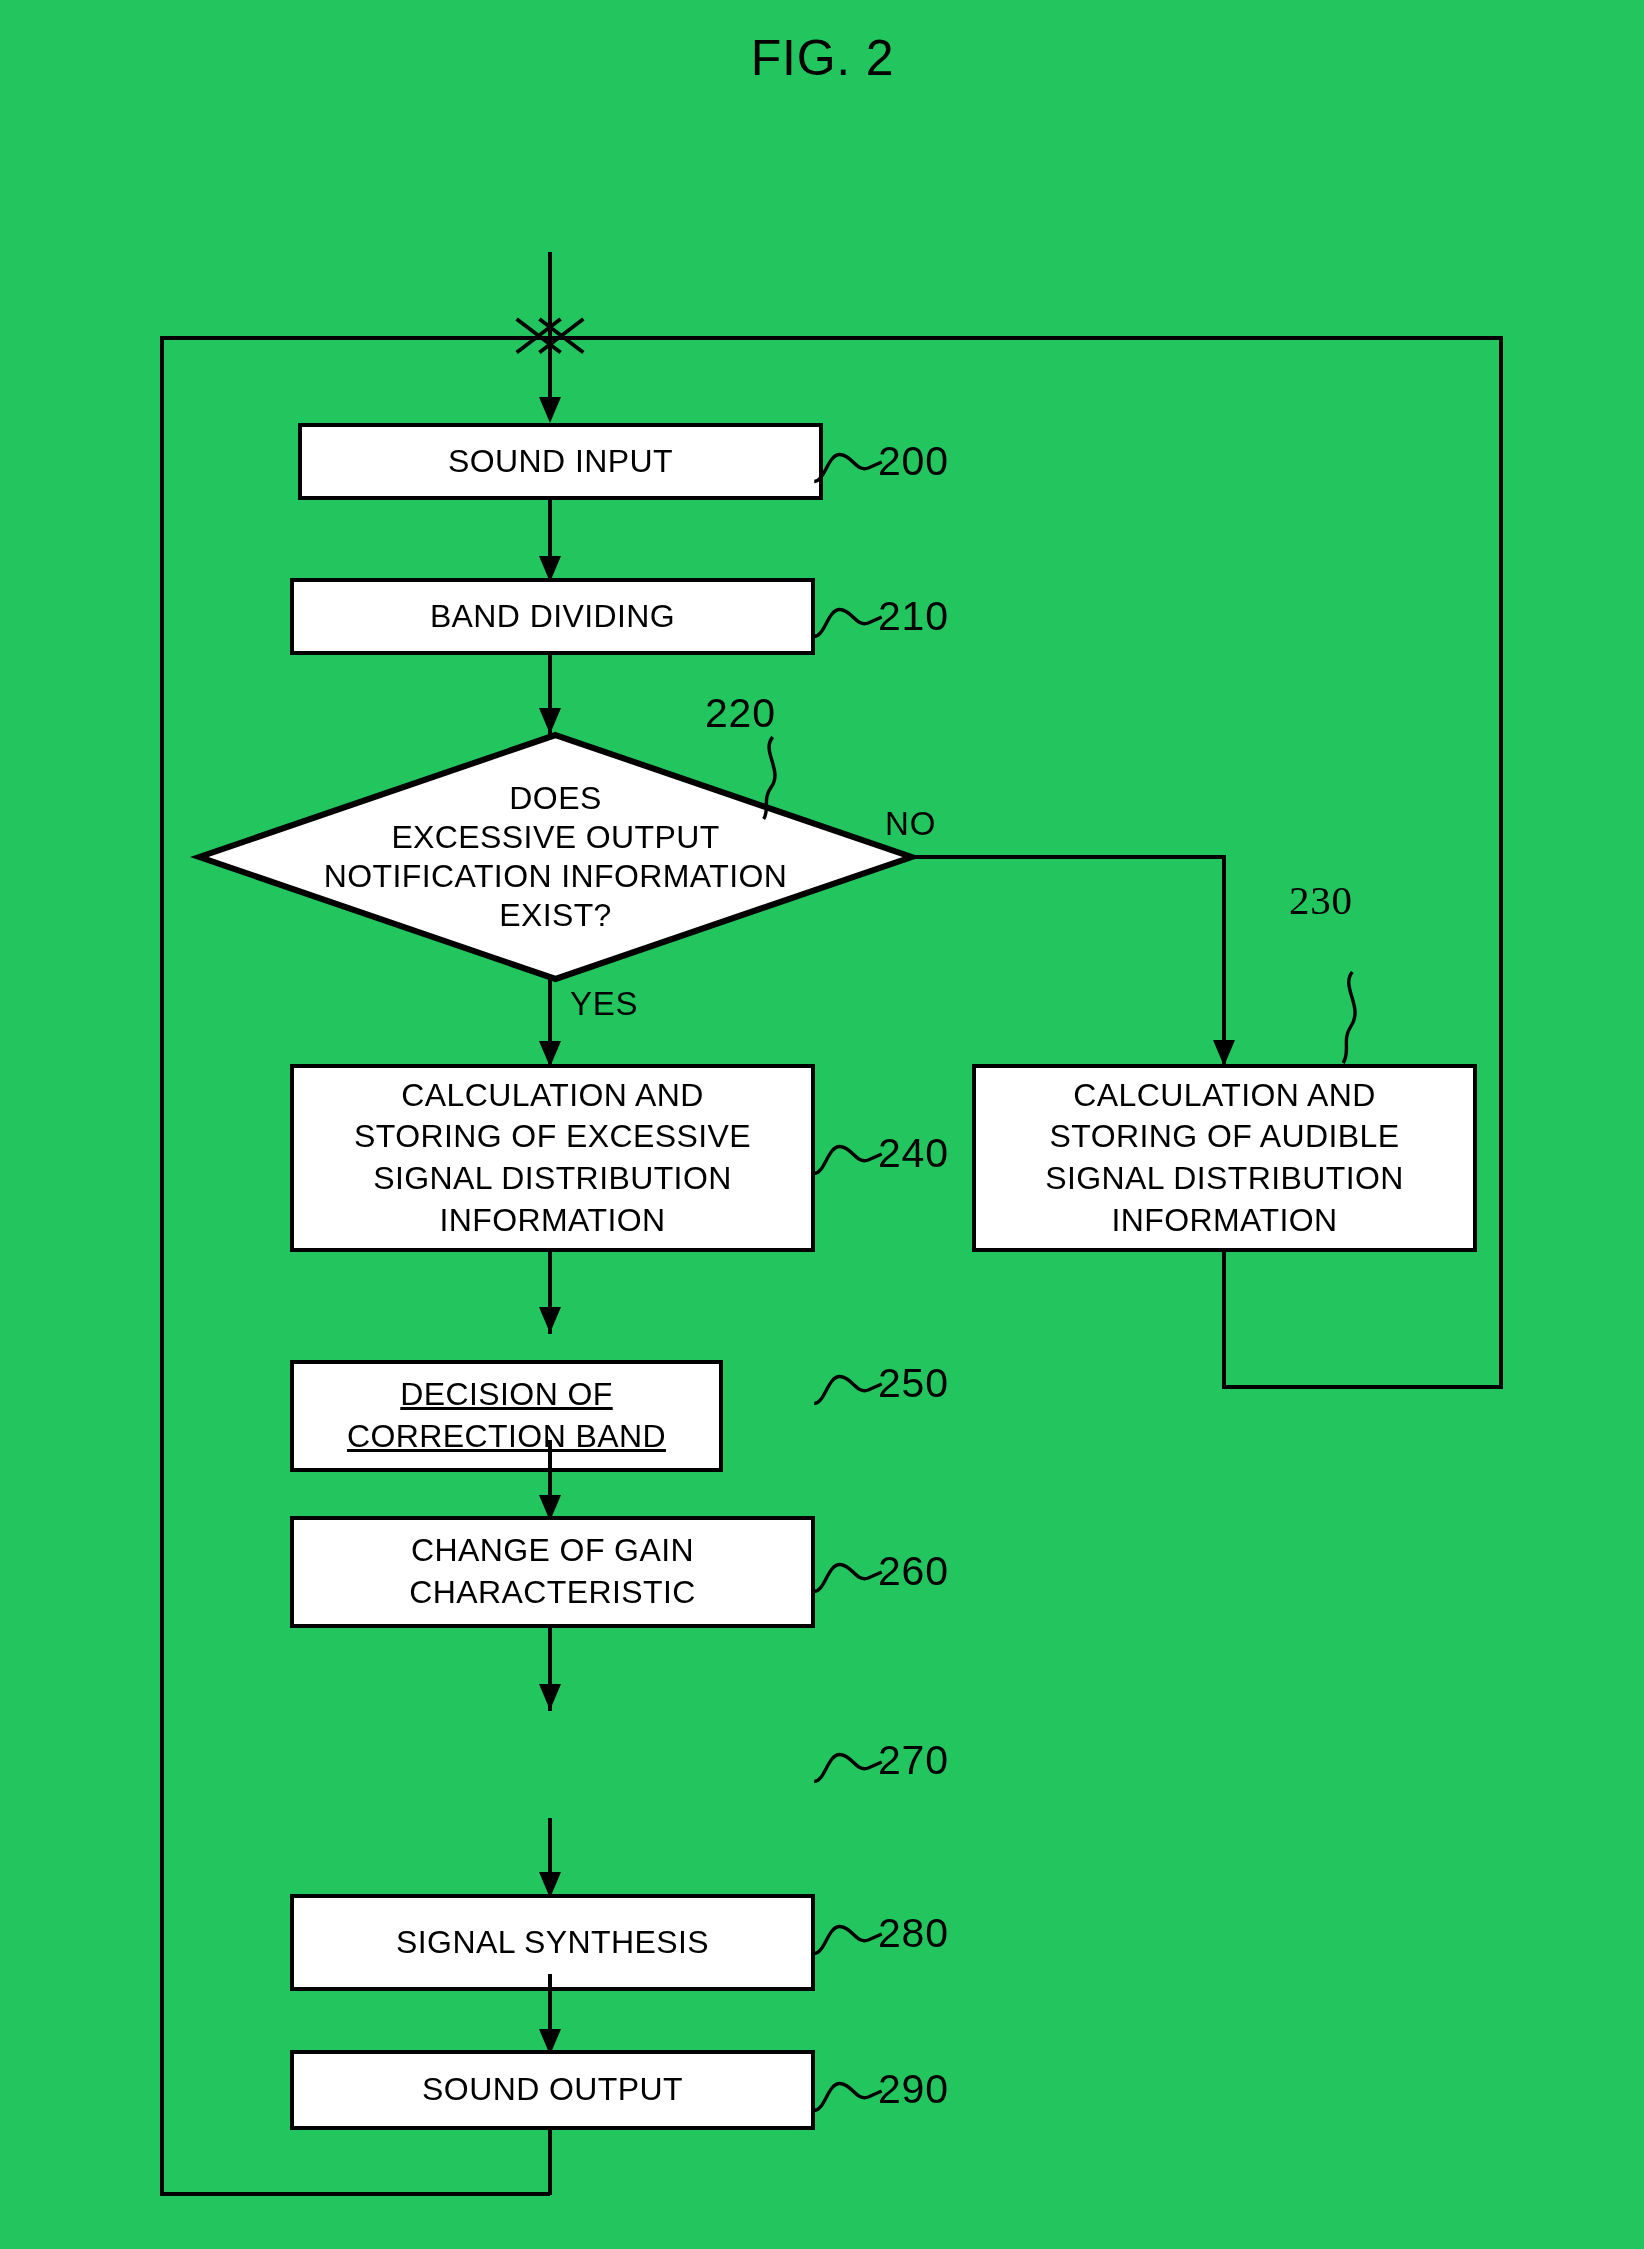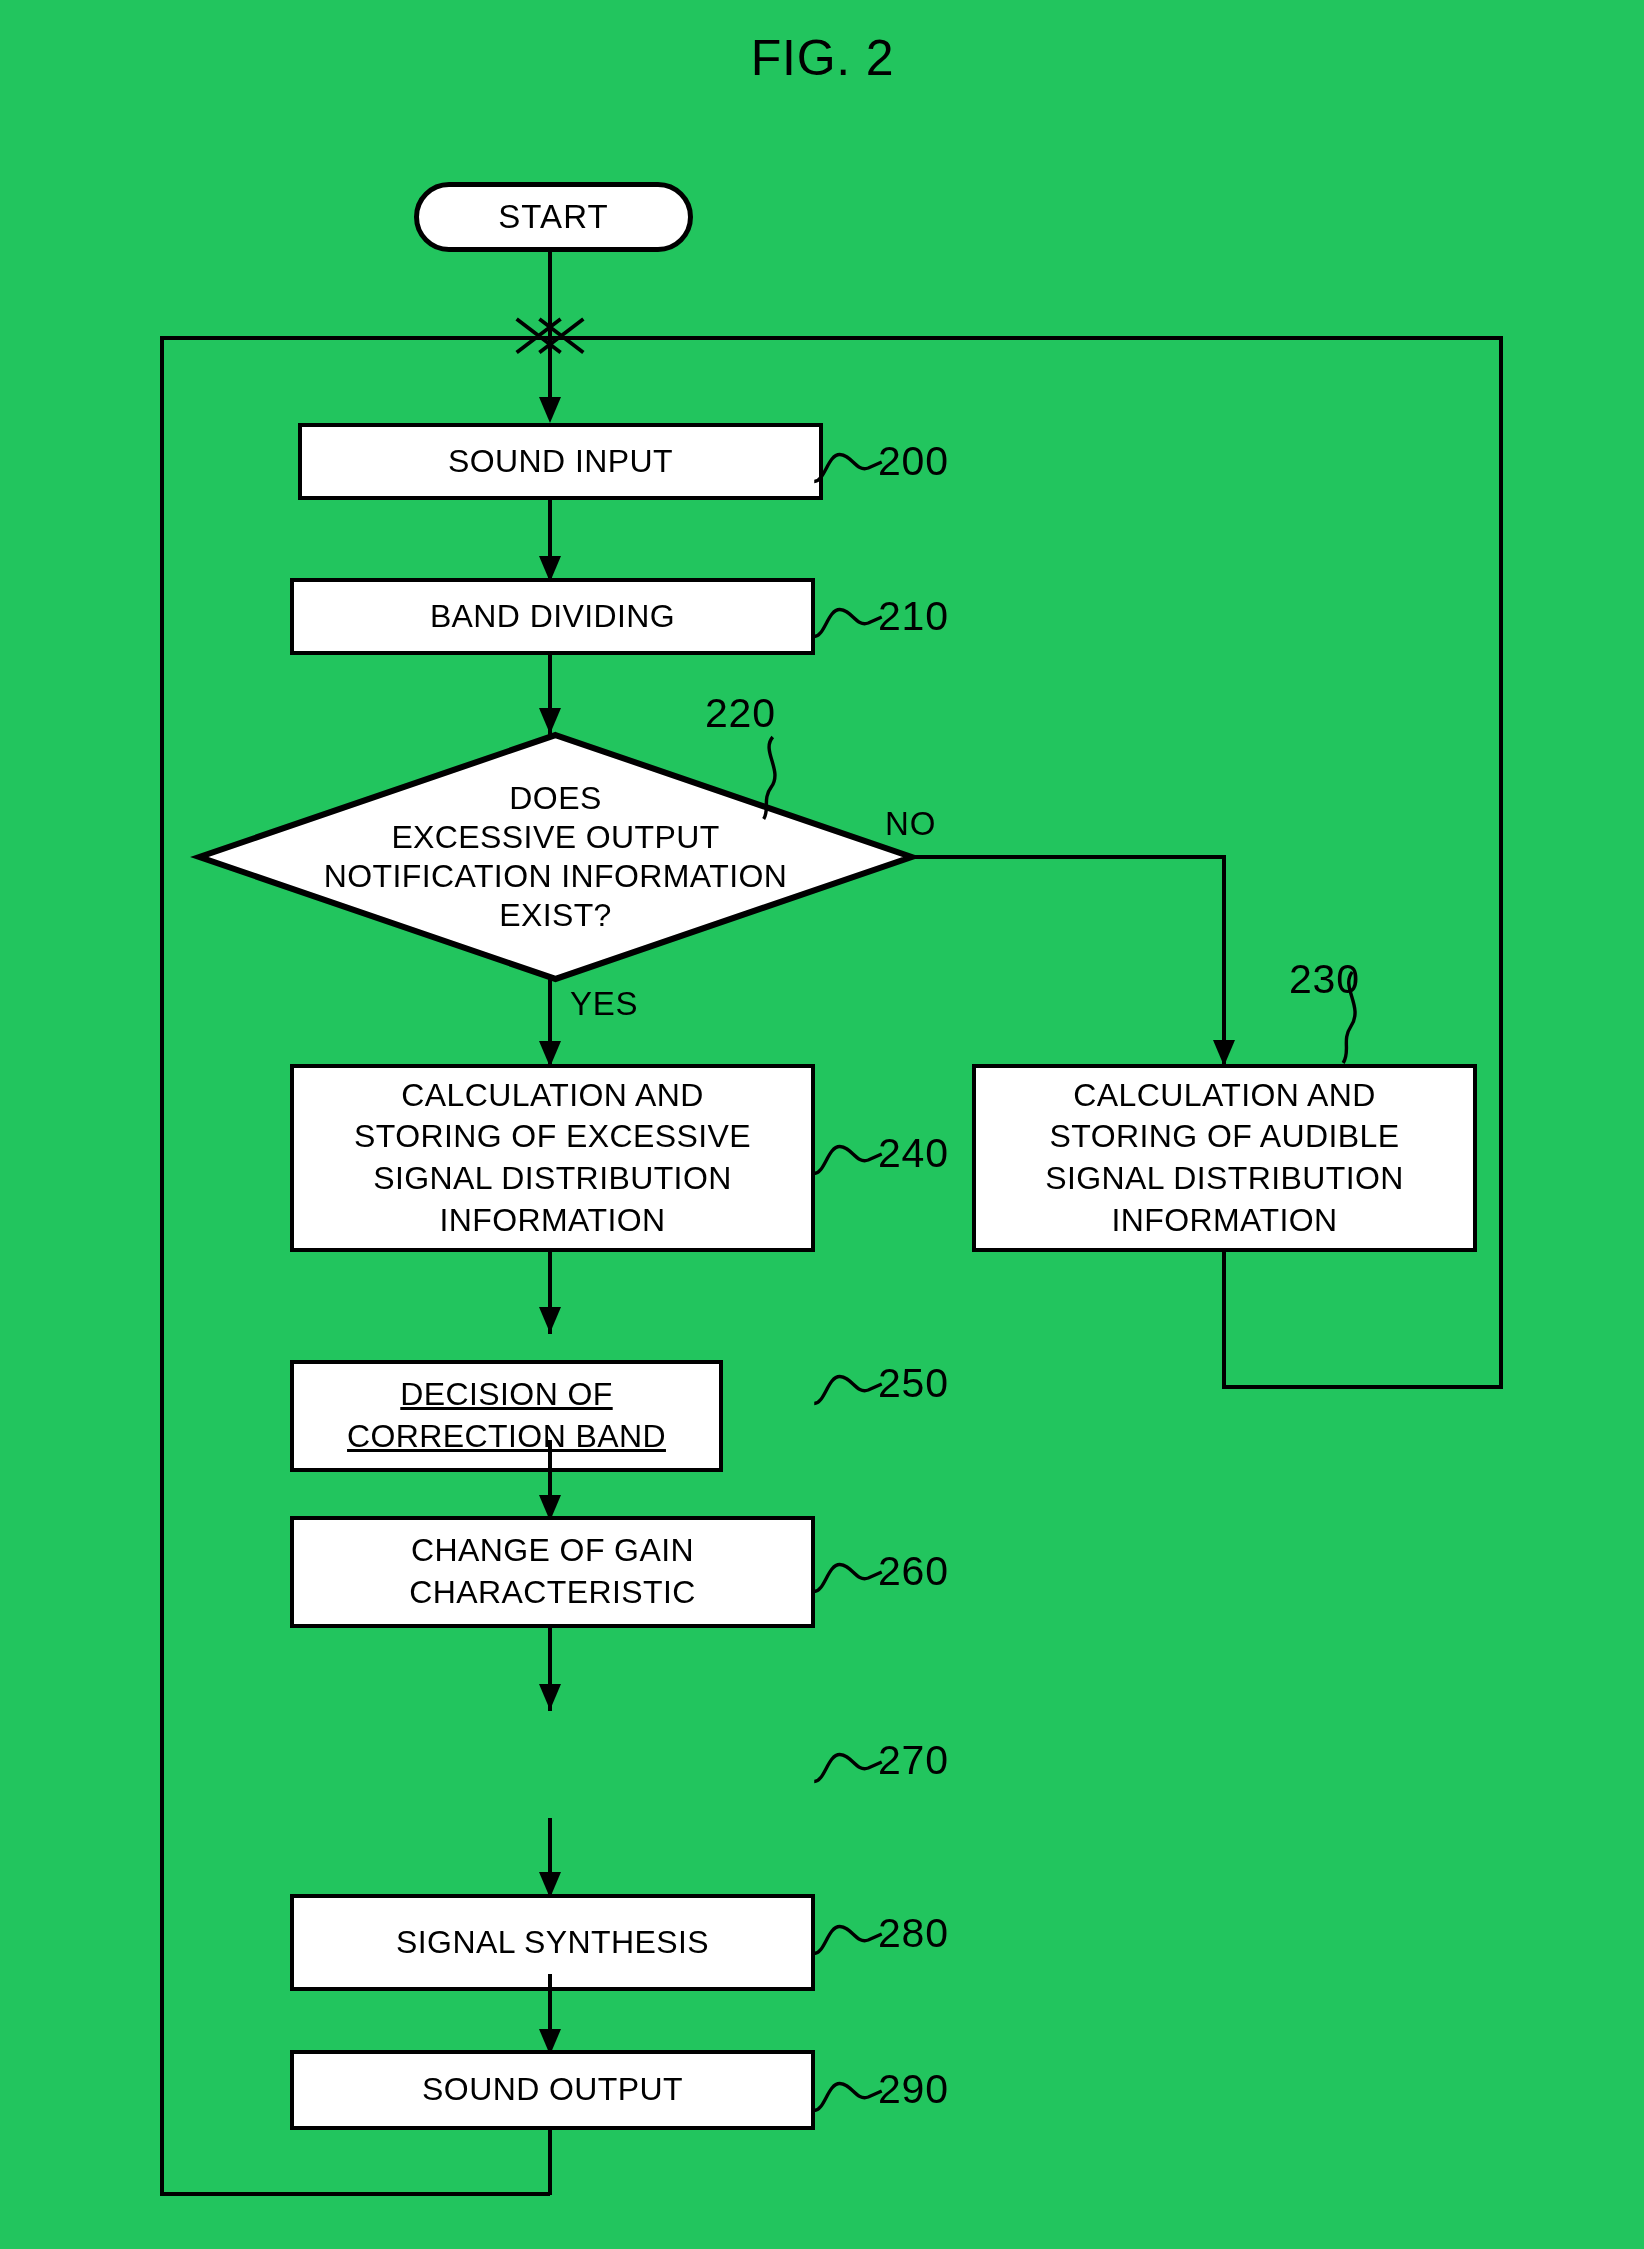--- a/index.html
+++ b/index.html
@@ -154,23 +154,20 @@
   <div class="hline" style="left:160px; top:2192px; width:390px;"></div>
 
   <div class="vline" style="left:548px; top:2096px; height:99px;"></div>
 
   <div class="hline" style="left:160px; top:336px; width:1343px;"></div>
 
   <div class="vline" style="left:1499px; top:336px; height:1053px;"></div>
   <div class="hline" style="left:1222px; top:1385px; width:281px;"></div>
   <div class="vline" style="left:1222px; top:1251px; height:136px;"></div>
 
-  <div class="terminator" style="left:414px; top:182px; width:279px; height:70px;">
-    <span class="txt">START</span>
-  </div>
 
   <div class="vline" style="left:548px; top:252px; height:149px;"></div>
   <div class="arrowhead arrow-down" style="left:539px; top:397px;"></div>
 
   <svg class="junction" style="left:515px; top:313px; width:70px; height:47px;" viewBox="0 0 92 62">
     <path d="M2 8 L60 52 M2 52 L60 8 M32 8 L90 52 M32 52 L90 8"></path>
   </svg>
 
   <div class="node-box" style="left:290px; top:423px; width:525px; height:77px;margin-left:8px;">
     <span class="txt">SOUND INPUT</span>
@@ -221,21 +218,21 @@
 
   <div class="node-box" style="left:972px; top:1064px; width:505px; height:188px;">
     <span class="txt">CALCULATION AND
 STORING OF AUDIBLE
 SIGNAL DISTRIBUTION
 INFORMATION</span>
   </div>
   <svg class="leader" style="left:1331px; top:972px; width:41px; height:91px;" viewBox="0 0 54 120">
     <path d="M28 0 C12 20, 44 46, 26 72 C14 90, 26 104, 16 120"></path>
   </svg>
-  <div class="ref-num" style="left:1289px; top:956px;">230</div>
+  <div class="ref-num" style="left:1289px; top:876px;font-family:Liberation Serif, serif;">230</div>
 
   <div class="node-box" style="left:290px; top:1064px; width:525px; height:188px;">
     <span class="txt">CALCULATION AND
 STORING OF EXCESSIVE
 SIGNAL DISTRIBUTION
 INFORMATION</span>
   </div>
   <svg class="leader" style="left:814px; top:1139px; width:68px; height:39px;" viewBox="0 0 90 52">
     <path d="M0 46 C14 46, 18 10, 34 10 C50 10, 56 34, 72 28 L90 20"></path>
   </svg>

